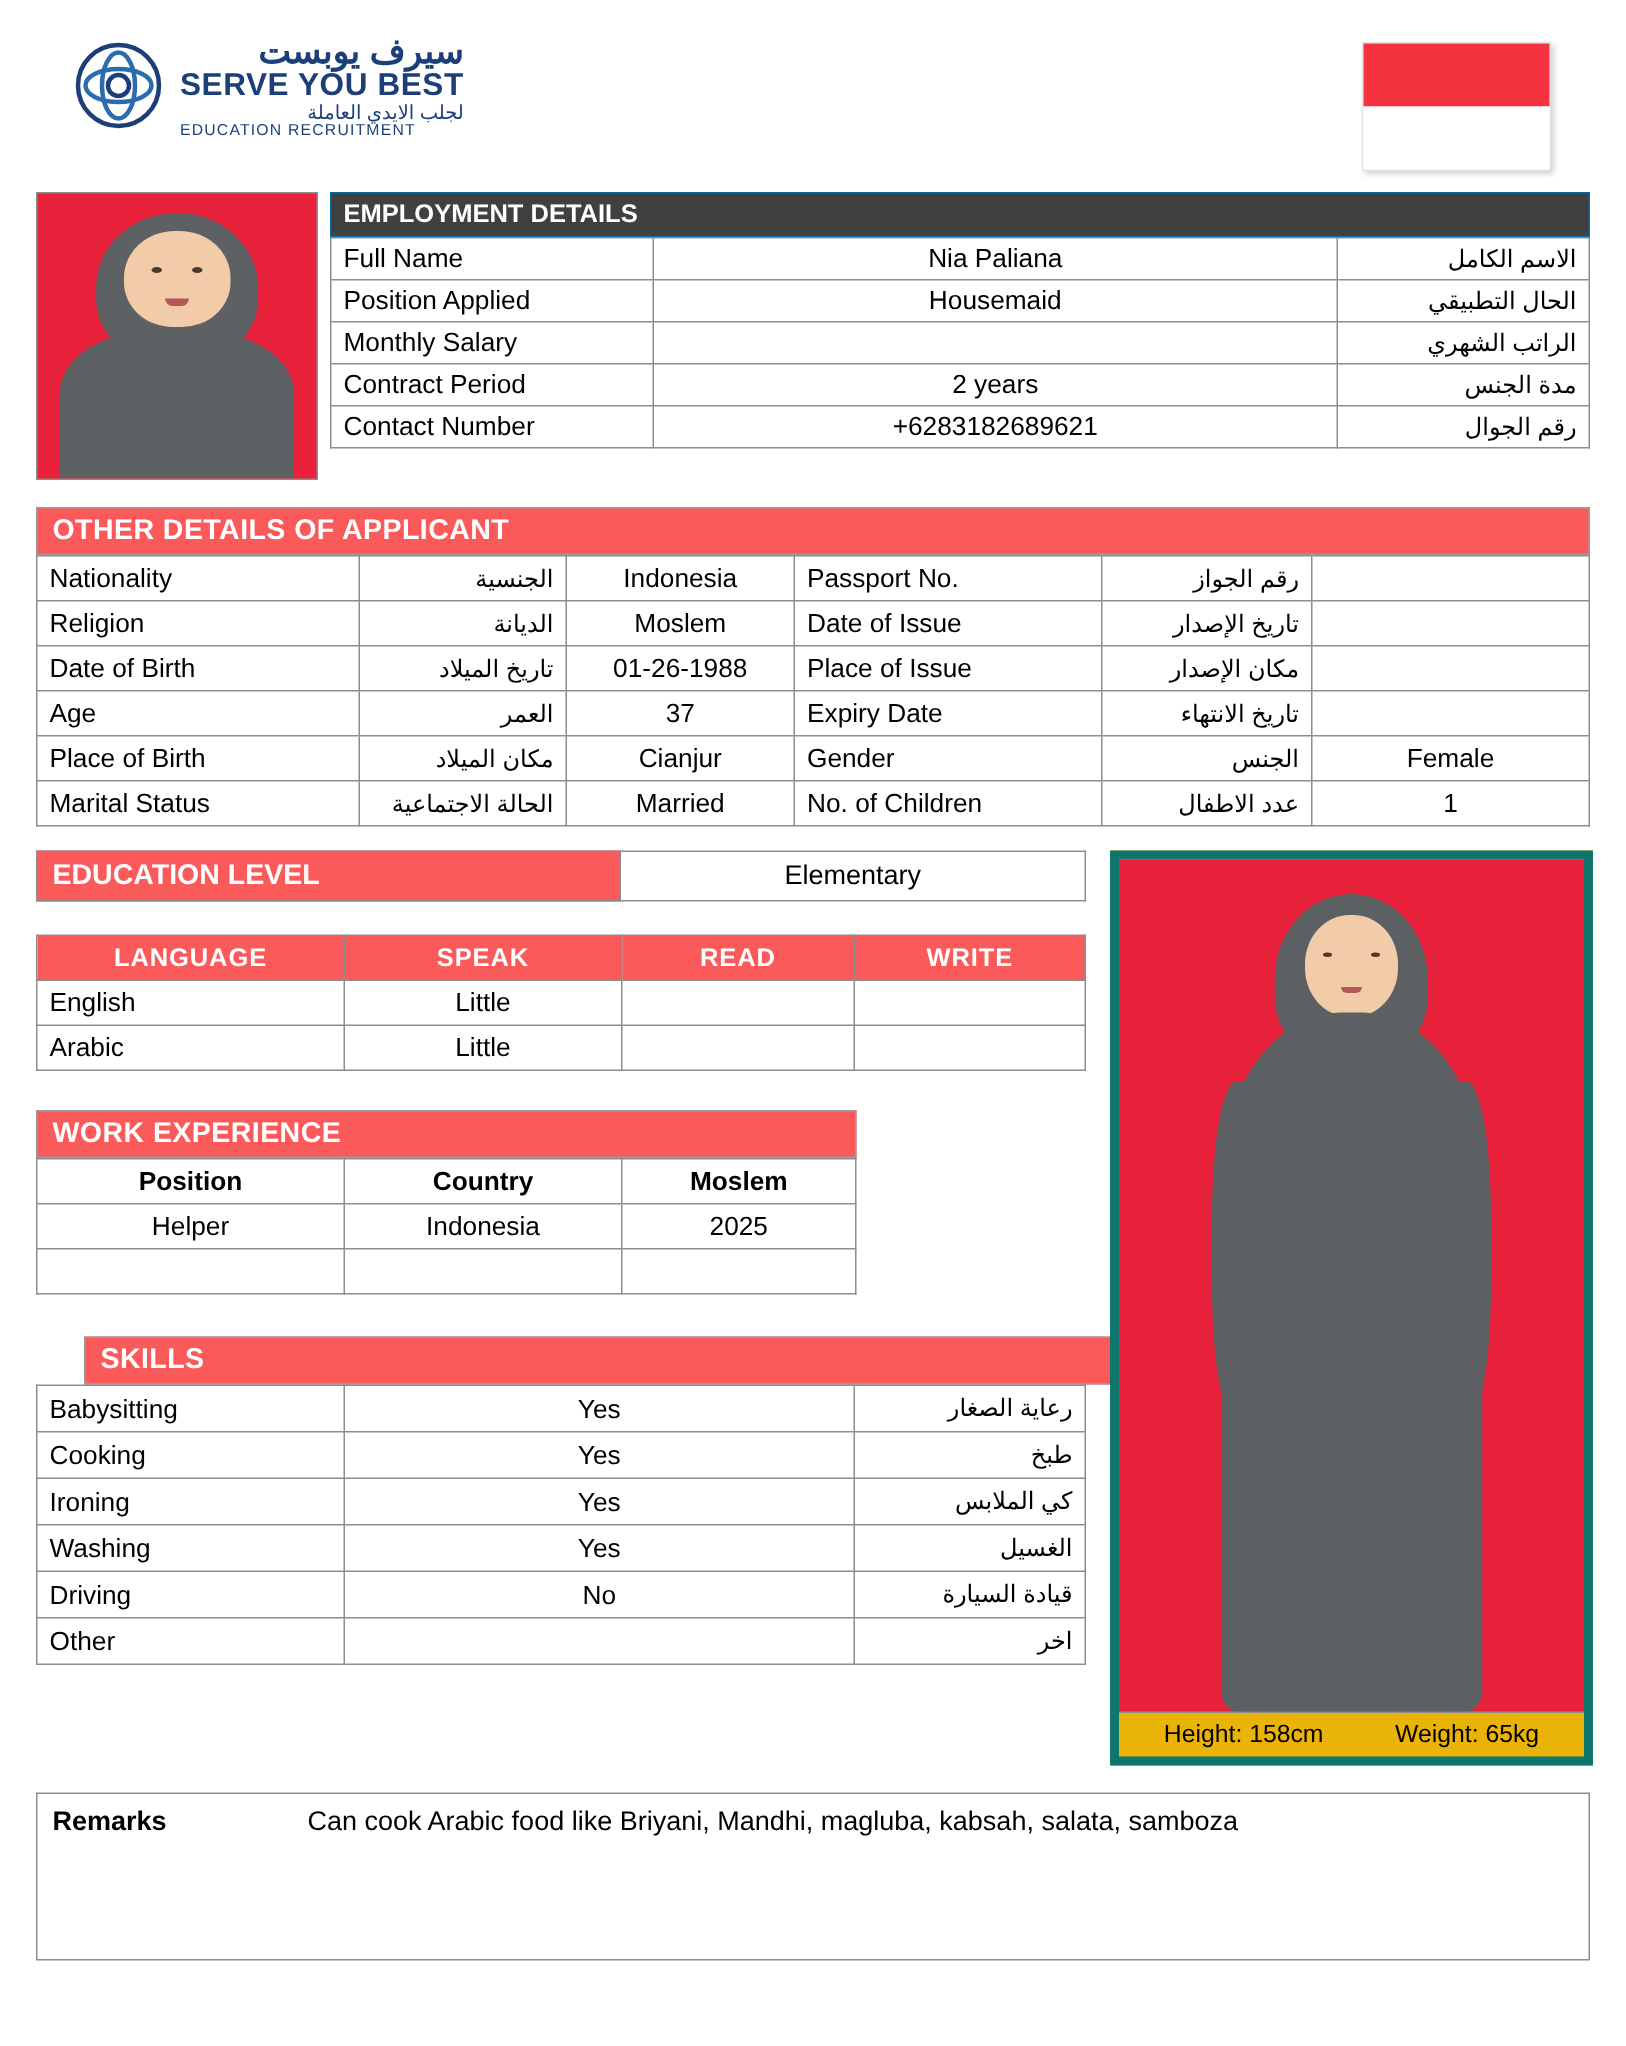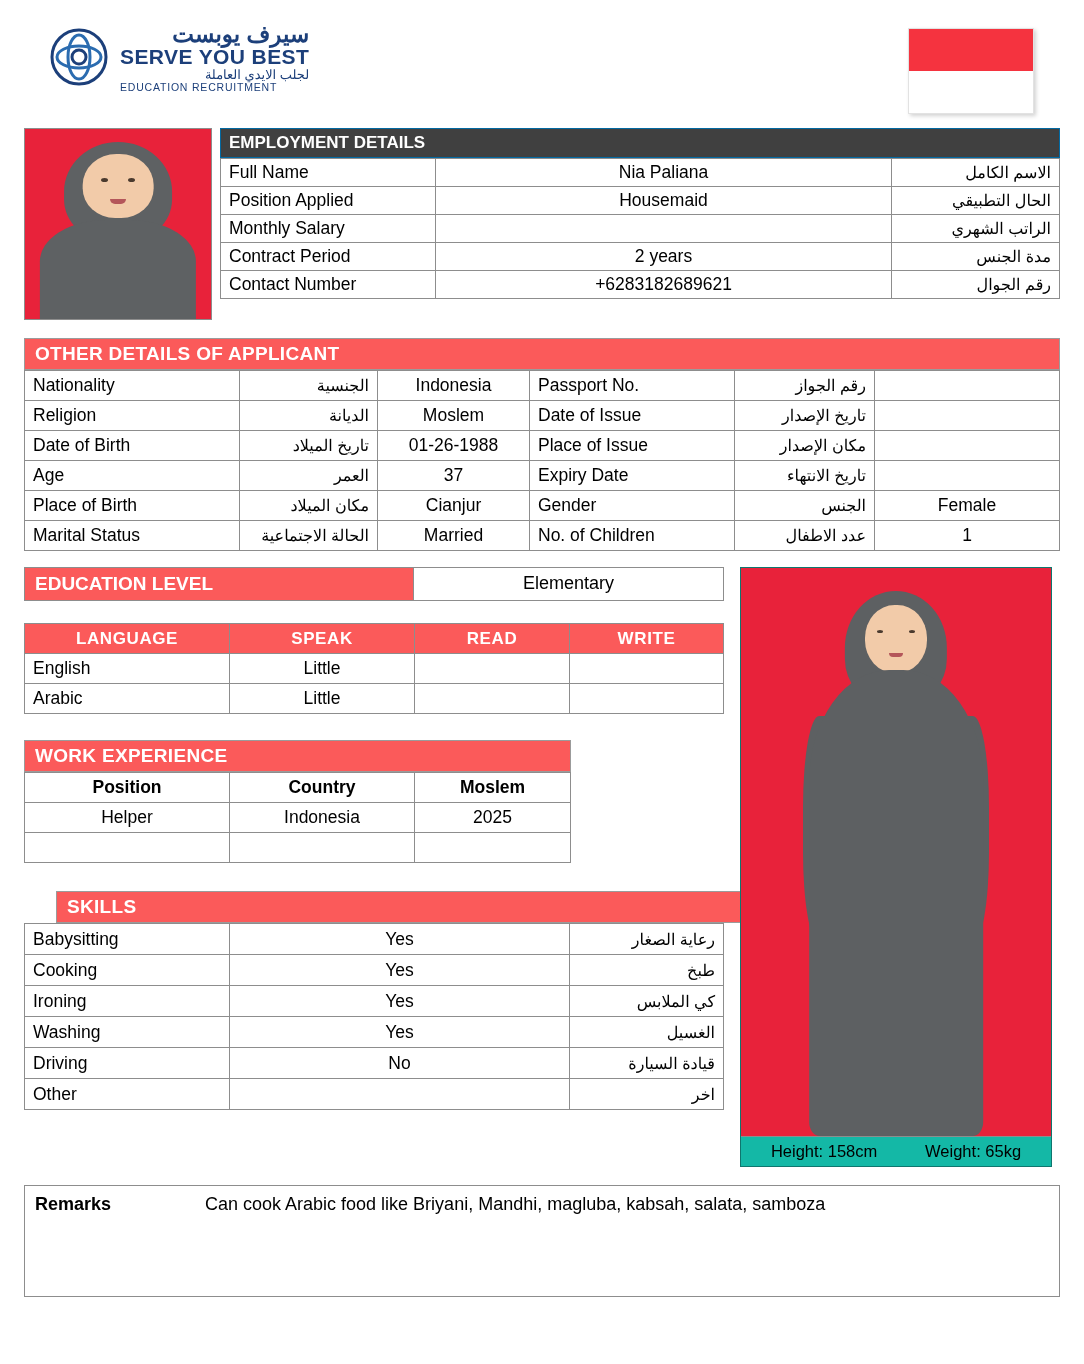--- a/index.html
+++ b/index.html
@@ -251,23 +251,23 @@
     height: 30px;
   }
   .work-table td { height: 30px; }
 
   .skills-title { margin-top: 28px; width: 700px; margin-left: 32px; }
   .skills-table { width: 700px; }
   .skills-table td { height: 31px; }
 
   
   .photo-panel {
-    border: 1px solid #0f766e;
+    border: 6px solid #0f766e;
     width: 310px;
-    background: #14b8a6;
+    background: #eab308;
   }
   .photo-panel-img {
     height: 568px;
     background: #e8223a;
     position: relative;
     overflow: hidden;
     border-bottom: 1px solid #8d8d8d;
   }
   .fp-hijab {
     position: absolute;

